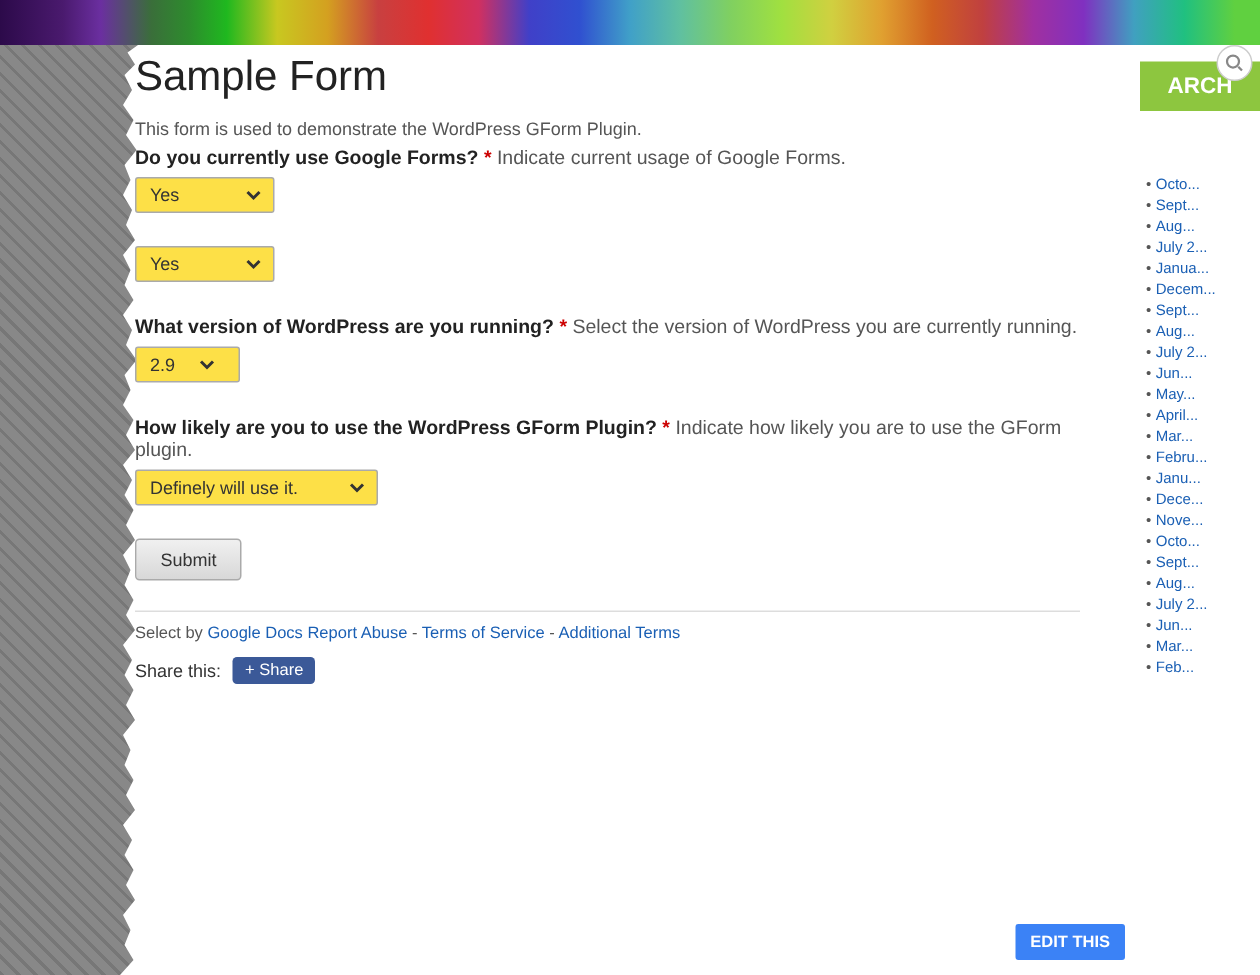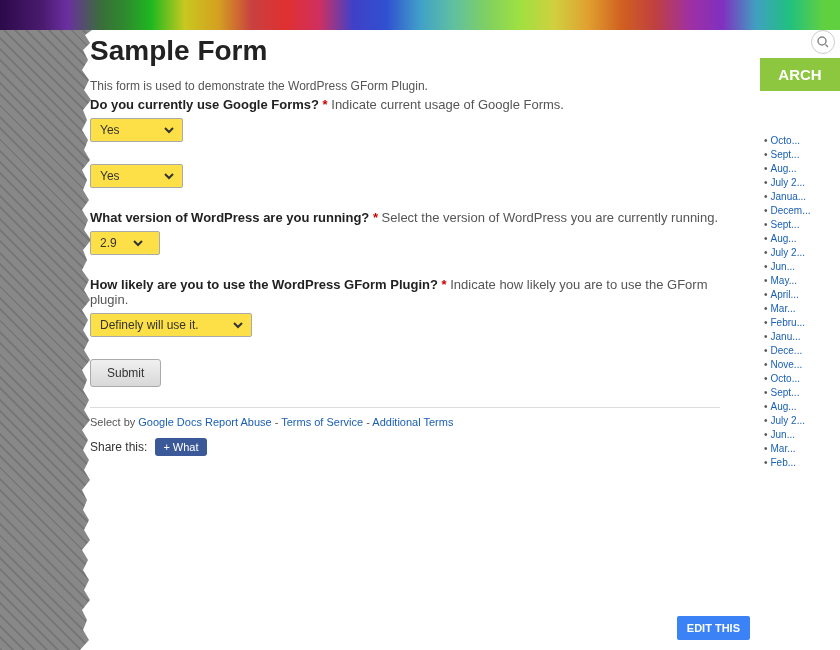--- a/index.html
+++ b/index.html
@@ -74,21 +74,21 @@
       position: absolute;
       top: 30px;
       left: 90px;
       width: 630px;
       bottom: 20px;
       overflow-y: auto;
     }
 
     .page-title {
       font-size: 28px;
-      font-weight: bold;
+      font-weight: normal;
       color: #222;
       margin-bottom: 12px;
       margin-top: 5px;
     }
 
     .form-description {
       font-size: 12px;
       color: #555;
       margin-bottom: 4px;
     }
@@ -349,35 +349,35 @@
       <span> </span>
       <a href="#">Report Abuse</a>
       <span> - </span>
       <a href="#">Terms of Service</a>
       <span> - </span>
       <a href="#">Additional Terms</a>
     </div>
 
     <div class="share-section">
       <span>Share this:</span>
-      <button class="share-btn">+ What</button>
+      <button class="share-btn">+ Share</button>
     </div>
 
   </div>
 
   <div class="sidebar">
 
     <div class="sidebar-search" style="position:absolute;top:5px;right:5px;">
       <svg width="12" height="12" viewBox="0 0 12 12">
         <circle cx="5" cy="5" r="4" stroke="#888" stroke-width="1.5" fill="none"></circle>
         <line x1="8.5" y1="8.5" x2="11" y2="11" stroke="#888" stroke-width="1.5"></line>
       </svg>
     </div>
 
-    <div class="arch-button" style="margin-top:33px;">ARCH</div>
+    <div class="arch-button" style="margin-top:16px;">ARCH</div>
 
     <div class="sidebar-links">
       <div class="sidebar-link-item">Octo...</div>
       <div class="sidebar-link-item">Sept...</div>
       <div class="sidebar-link-item">Aug...</div>
       <div class="sidebar-link-item">July 2...</div>
       <div class="sidebar-link-item">Janua...</div>
       <div class="sidebar-link-item">Decem...</div>
       <div class="sidebar-link-item">Sept...</div>
       <div class="sidebar-link-item">Aug...</div>

